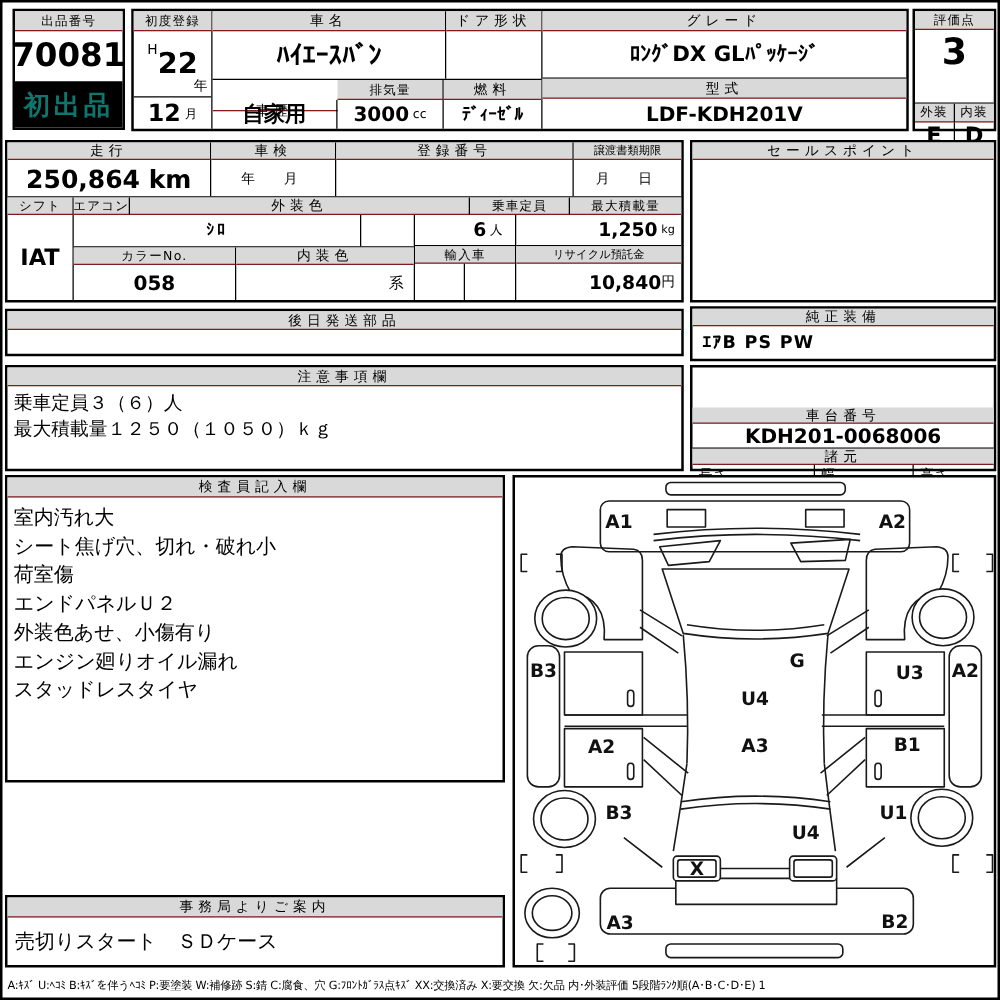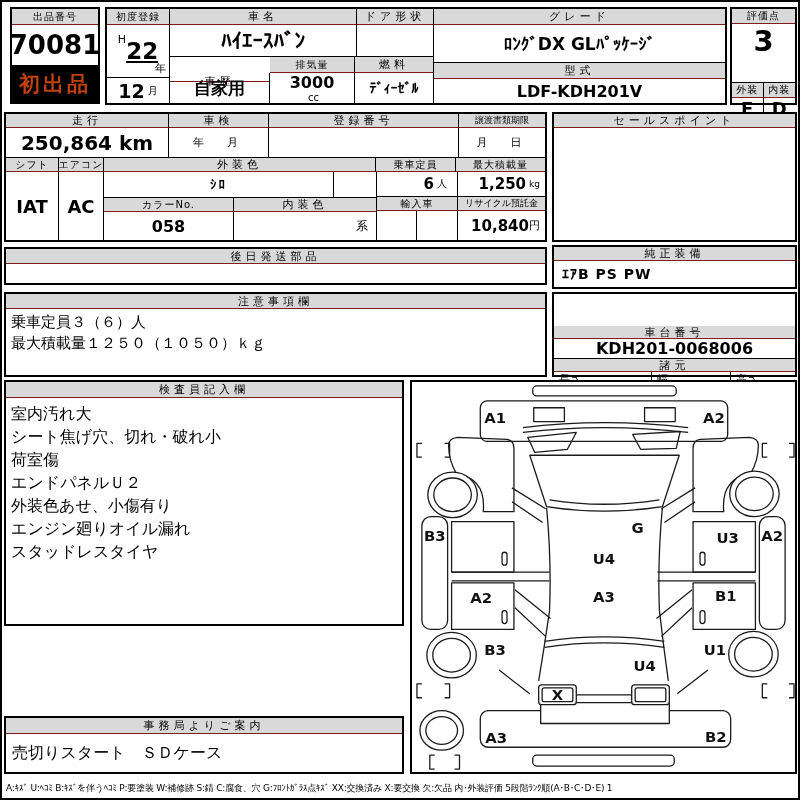--- a/index.html
+++ b/index.html
@@ -13,21 +13,21 @@
   .hd{background:#d9d9d9;display:flex;align-items:center;justify-content:center;
       font-size:11px;letter-spacing:4px;border-bottom:1px solid #7f1d1d;box-sizing:border-box;white-space:nowrap;}
   .hd.sm{font-size:10px;letter-spacing:1px;}
   .hd.xs{font-size:9px;letter-spacing:0;}
   .br{border-right:1px solid #000;}
   .bb{border-bottom:1px solid #000;}
   .bt{border-top:1px solid #000;}
   .v{font-weight:bold;}
   .unit{font-size:10px;font-weight:normal;margin-left:3px;}
   .cell{box-sizing:border-box;display:flex;align-items:center;justify-content:center;text-align:center;}
-  .badge{background:#000;color:#c2410c;font-weight:bold;font-size:21px;letter-spacing:3px;}
+  .badge{background:#000;color:#0f766e;font-weight:bold;font-size:21px;letter-spacing:3px;}
   .notes{font-size:16px;line-height:23px;padding:4px 0 0 5px;}
   .legend{font-size:9px;white-space:nowrap;letter-spacing:-0.2px;}
   svg text{font-family:"DejaVu Sans","Liberation Sans",sans-serif;font-weight:bold;font-size:15px;fill:#111;text-anchor:middle;}
 </style>
 </head>
 <body>
 
 <div id="page">
 
   <div class="box flex col" style="left:8px;top:5px;width:90px;height:97px;">
@@ -35,21 +35,21 @@
     <div class="cell v" style="flex:1;font-size:26px;">70081</div>
     <div class="cell badge" style="height:37px;">初出品</div>
   </div>
 
   <div class="box flex" style="left:103px;top:5px;width:622px;height:98px;">
 
     <div class="flex col br" style="width:62px;">
       <div class="hd sm" style="height:16px;">初度登録</div>
       <div class="cell bb" style="height:53px;position:relative;">
         <span style="font-size:11px;align-self:flex-start;margin-top:8px;">H</span>
-        <span class="v" style="font-size:23px;text-decoration:underline;">22</span>
+        <span class="v" style="font-size:23px;">22</span>
         <span style="font-size:11px;position:absolute;right:3px;bottom:1px;">年</span>
       </div>
       <div class="cell" style="flex:1;">
         <span class="v" style="font-size:19px;">12</span>
         <span class="unit">月</span>
       </div>
     </div>
 
     <div class="flex col br" style="width:263px;">
       <div class="flex" style="height:16px;">
@@ -59,21 +59,21 @@
       <div class="flex bb" style="height:38px;">
         <div class="cell v br" style="width:187px;font-size:21px;">ﾊｲｴｰｽﾊﾞﾝ</div>
       </div>
       <div class="flex" style="height:16px;">
         <div class="hd br" style="width:100px;margin-top:24px;">車歴</div>
         <div class="hd br sm" style="width:85px;">排気量</div>
         <div class="hd" style="flex:1;">燃料</div>
       </div>
       <div class="flex" style="flex:1;">
         <div class="cell v br" style="width:100px;font-size:17px;">自家用</div>
-        <div class="cell br" style="width:85px;flex-direction:column;">
+        <div class="cell br" style="width:85px;">
           <span class="v" style="font-size:16px;">3000</span>
           <span class="unit">cc</span>
         </div>
         <div class="cell v" style="flex:1;font-size:14px;">ﾃﾞｨｰｾﾞﾙ</div>
       </div>
     </div>
 
     <div class="flex col" style="flex:1;">
       <div class="hd" style="height:16px;">グレード</div>
       <div class="cell v bb" style="height:38px;font-size:17px;">ﾛﾝｸﾞDX GLﾊﾟｯｹｰｼﾞ</div>
@@ -110,21 +110,20 @@
     </div>
     <div class="flex" style="height:14px;">
       <div class="hd sm br" style="width:53px;">シフト</div>
       <div class="hd sm br" style="width:45px;">エアコン</div>
       <div class="hd br" style="width:272px;">外装色</div>
       <div class="hd sm br" style="width:80px;">乗車定員</div>
       <div class="hd sm" style="flex:1;">最大積載量</div>
     </div>
     <div class="flex" style="flex:1;">
       <div class="cell v br" style="width:53px;font-size:18px;">IAT</div>
-      <div class="cell v br" style="width:45px;font-size:18px;">AC</div>
       <div class="flex col br" style="width:272px;">
         <div class="flex bb" style="height:25px;">
           <div class="cell v br" style="width:230px;font-size:13px;letter-spacing:2px;">ｼﾛ</div>
           <div class="cell" style="flex:1;"></div>
         </div>
         <div class="flex" style="height:14px;">
           <div class="hd sm br" style="width:130px;">カラーNo.</div>
           <div class="hd" style="flex:1;">内装色</div>
         </div>
         <div class="flex" style="flex:1;">

